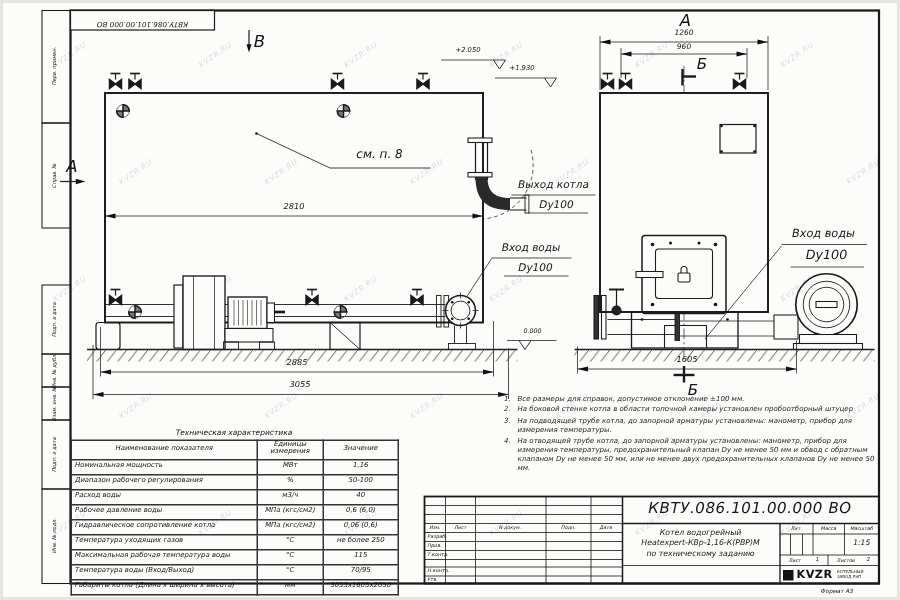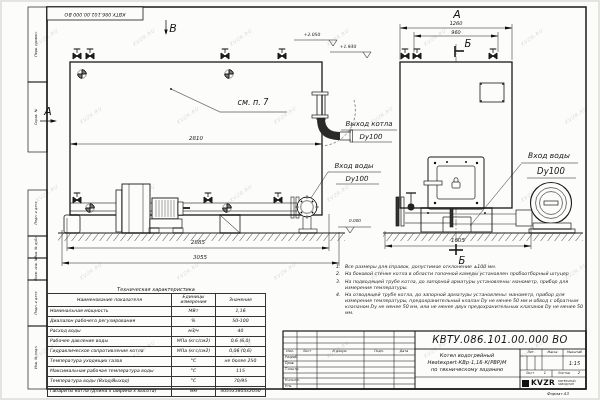--- a/index.html
+++ b/index.html
@@ -326,21 +326,21 @@
   <div class="t rotv" style="left:37px;top:247px;font-size:3.4px">Инв. № дубл.</div>
   <div class="t rotv" style="left:37px;top:269px;font-size:3.4px">Взам. инв. №</div>
   <div class="t rotv" style="left:37px;top:303px;font-size:3.4px">Подп. и дата</div>
   <div class="t rotv" style="left:37px;top:357px;font-size:3.4px">Инв. № подл.</div>
 
   <div class="t" style="left:173px;top:28px;font-size:11px">В</div>
   <div class="t" style="left:48px;top:111px;font-size:11px">А</div>
   <div class="t" style="left:457px;top:14px;font-size:11px">А</div>
   <div class="t" style="left:468px;top:44px;font-size:10px">Б</div>
   <div class="t" style="left:462px;top:261px;font-size:10px">Б</div>
-  <div class="t" style="left:253px;top:103px;font-size:8px">см. п. 7</div>
+  <div class="t" style="left:253px;top:103px;font-size:8px">см. п. 8</div>
 
   <div class="t" style="left:312px;top:35px;font-size:4.5px">+2.050</div>
   <div class="t" style="left:348px;top:47px;font-size:4.5px">+1.930</div>
   <div class="t" style="left:355px;top:221px;font-size:4.2px">0.000</div>
 
   <div class="t" style="left:196px;top:139px;font-size:5.5px">2810</div>
   <div class="t" style="left:198px;top:243px;font-size:5.5px">2885</div>
   <div class="t" style="left:200px;top:258px;font-size:5.5px">3055</div>
   <div class="t" style="left:456px;top:23px;font-size:5px">1260</div>
   <div class="t" style="left:456px;top:31.5px;font-size:5px">960</div>

